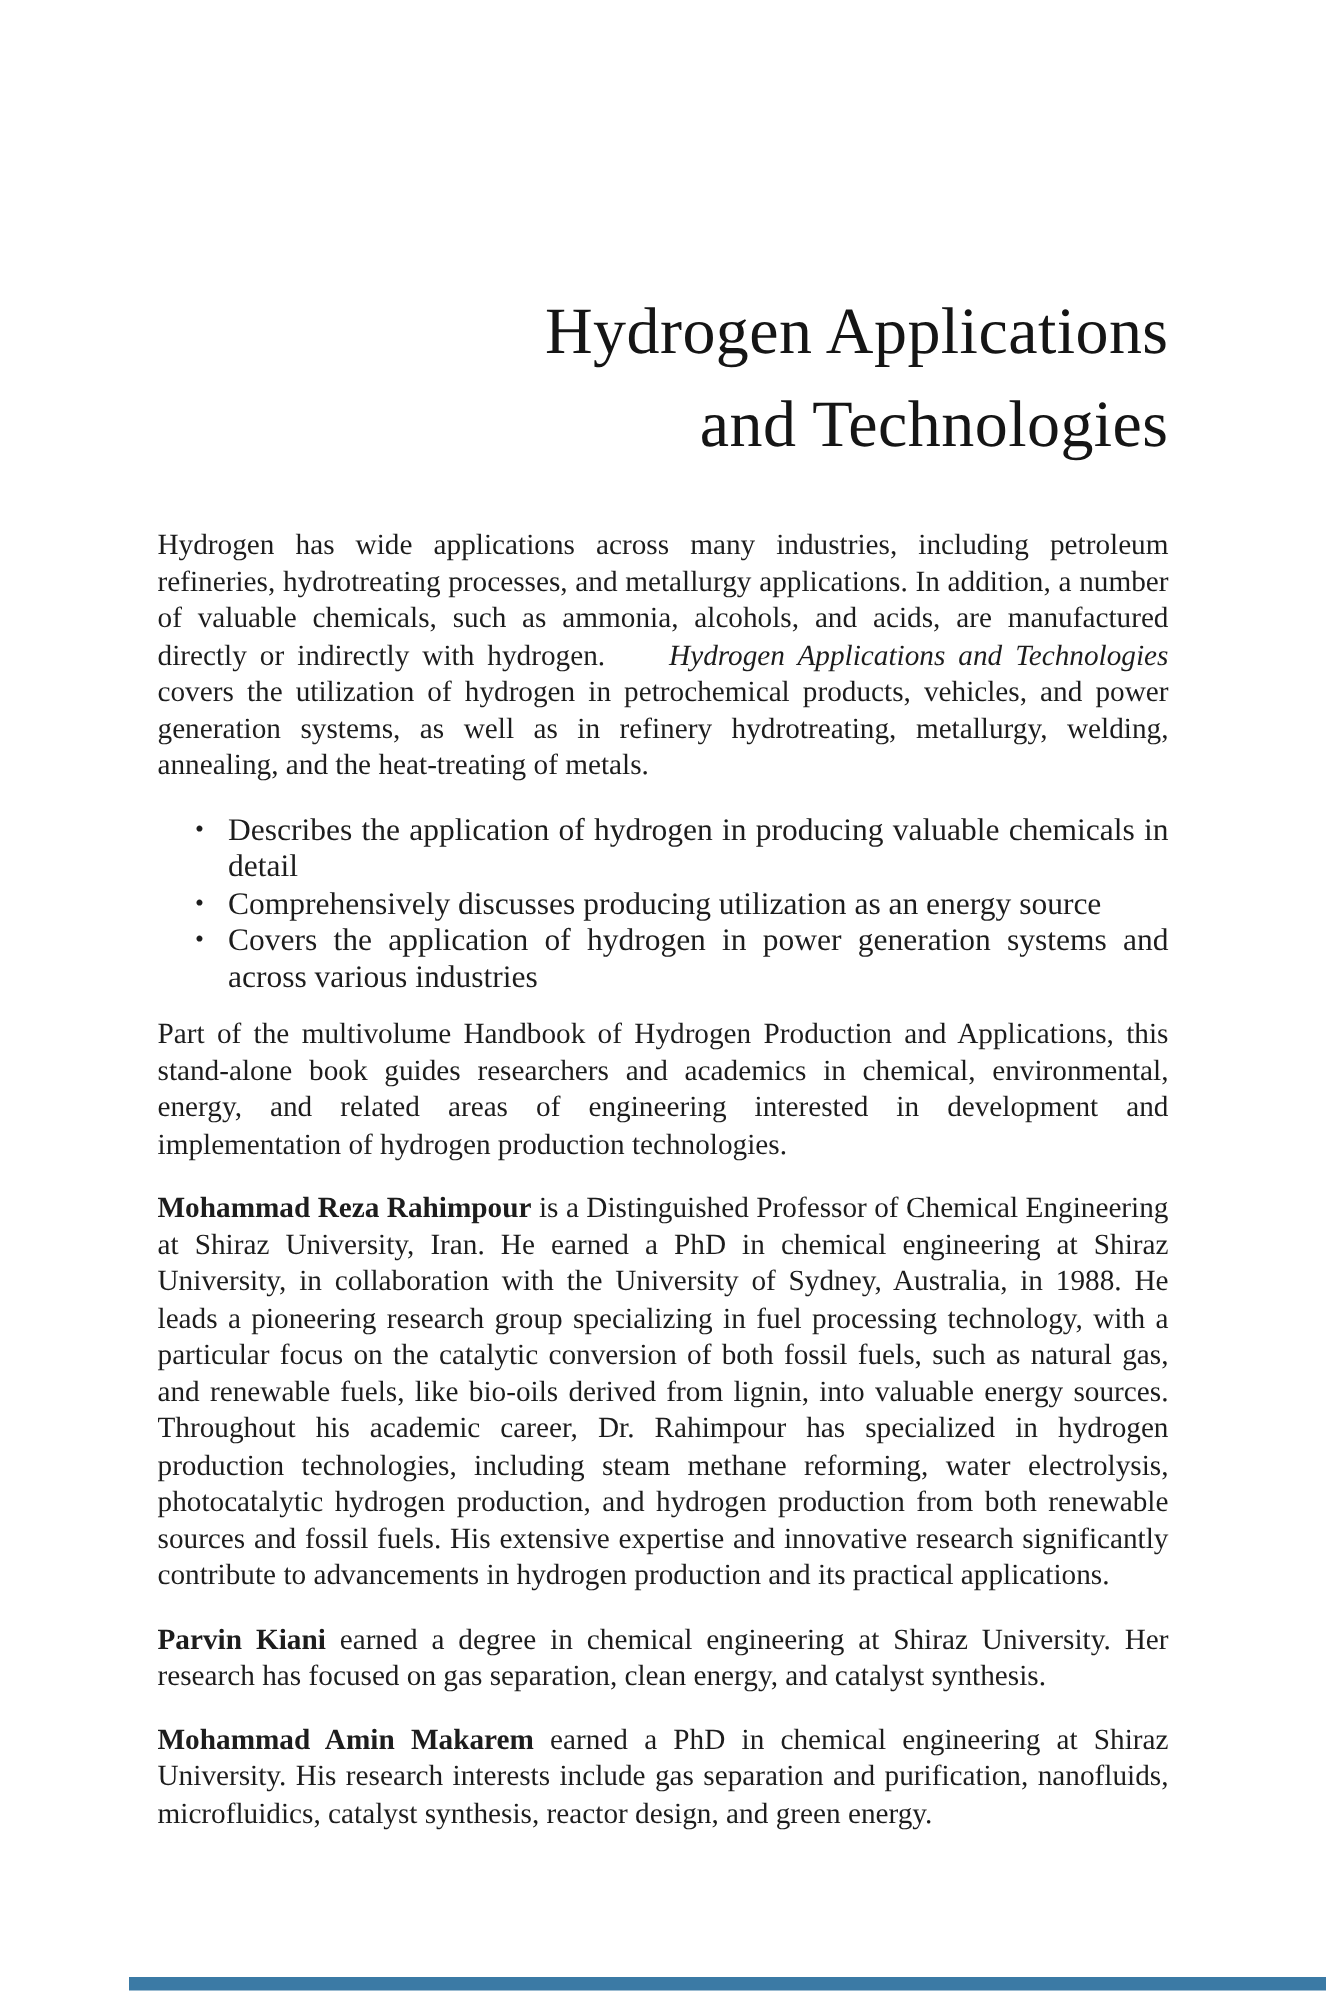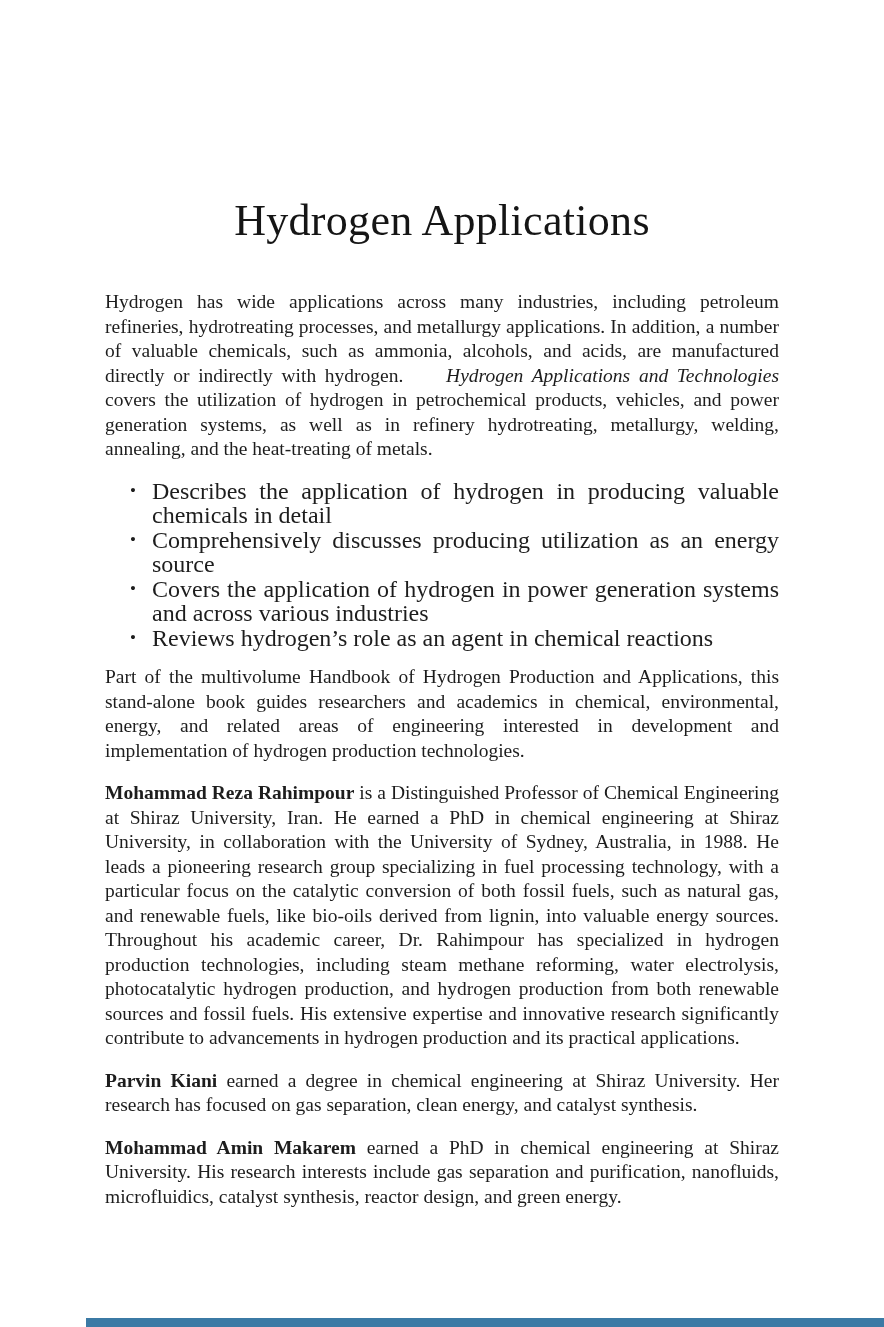--- a/index.html
+++ b/index.html
@@ -25,21 +25,21 @@
     left: 105px;
     top: 0;
     width: 674px;
   }
   h1.book-title {
     margin: 190px 0 0 0;
     padding: 0;
     font-weight: 400;
     font-size: 44px;
     line-height: 62px;
-    text-align: center;
+    text-align: right;
     color: #151515;
     letter-spacing: 0.3px;
   }
   p.body-par {
     margin: 15px 0 0 0;
     font-size: 19.5px;
     line-height: 24.5px;
     text-align: justify;
     text-justify: inter-word;
   }
@@ -48,21 +48,21 @@
   }
   p.body-par .b { font-weight: 700; }
   p.body-par .i { font-style: italic; margin-left: 34px; }
   ul.feature-list {
     margin: 17px 0 0 0;
     padding: 0 0 0 47px;
     list-style: none;
   }
   ul.feature-list li {
     position: relative;
-    font-size: 24px;
+    font-size: 21px;
     line-height: 24.5px;
     text-align: justify;
     text-justify: inter-word;
   }
   ul.feature-list li::before {
     content: "\2022";
     position: absolute;
     left: -22px;
     top: 0;
     font-size: 17px;
@@ -79,29 +79,29 @@
   }
 </style>
 </head>
 <body>
 
 <div class="page">
   <div class="content">
 
     <h1 class="book-title">
       <span>Hydrogen Applications</span><br>
+      <span>and Technologies</span>
     </h1>
 
     <p class="body-par first"><span>Hydrogen has wide applications across many industries, including petroleum refineries, hydrotreating processes, and metallurgy applications. In addition, a number of valuable chemicals, such as ammonia, alcohols, and acids, are manufactured directly or indirectly with hydrogen. </span><span class="i">Hydrogen Applications and Technologies</span><span> covers the utilization of hydrogen in petrochemical products, vehicles, and power generation systems, as well as in refinery hydrotreating, metallurgy, welding, annealing, and the heat-treating of metals.</span></p>
 
     <ul class="feature-list">
       <li>Describes the application of hydrogen in producing valuable chemicals in detail</li>
       <li>Comprehensively discusses producing utilization as an energy source</li>
       <li>Covers the application of hydrogen in power generation systems and across various industries</li>
-      <li>Reviews hydrogen’s role as an agent in chemical reactions</li>
     </ul>
 
     <p class="body-par">Part of the multivolume Handbook of Hydrogen Production and Applications, this stand-alone book guides researchers and academics in chemical, environmental, energy, and related areas of engineering interested in development and implementation of hydrogen production technologies.</p>
 
     <p class="body-par bio"><span class="b">Mohammad Reza Rahimpour</span><span> is a Distinguished Professor of Chemical Engineering at Shiraz University, Iran. He earned a PhD in chemical engineering at Shiraz University, in collaboration with the University of Sydney, Australia, in 1988. He leads a pioneering research group specializing in fuel processing technology, with a particular focus on the catalytic conversion of both fossil fuels, such as natural gas, and renewable fuels, like bio-oils derived from lignin, into valuable energy sources. Throughout his academic career, Dr. Rahimpour has specialized in hydrogen production technologies, including steam methane reforming, water electrolysis, photocatalytic hydrogen production, and hydrogen production from both renewable sources and fossil fuels. His extensive expertise and innovative research significantly contribute to advancements in hydrogen production and its practical applications.</span></p>
 
     <p class="body-par bio"><span class="b">Parvin Kiani</span><span> earned a degree in chemical engineering at Shiraz University. Her research has focused on gas separation, clean energy, and catalyst synthesis.</span></p>
 
     <p class="body-par bio"><span class="b">Mohammad Amin Makarem</span><span> earned a PhD in chemical engineering at Shiraz University. His research interests include gas separation and purification, nanofluids, microfluidics, catalyst synthesis, reactor design, and green energy.</span></p>
 

